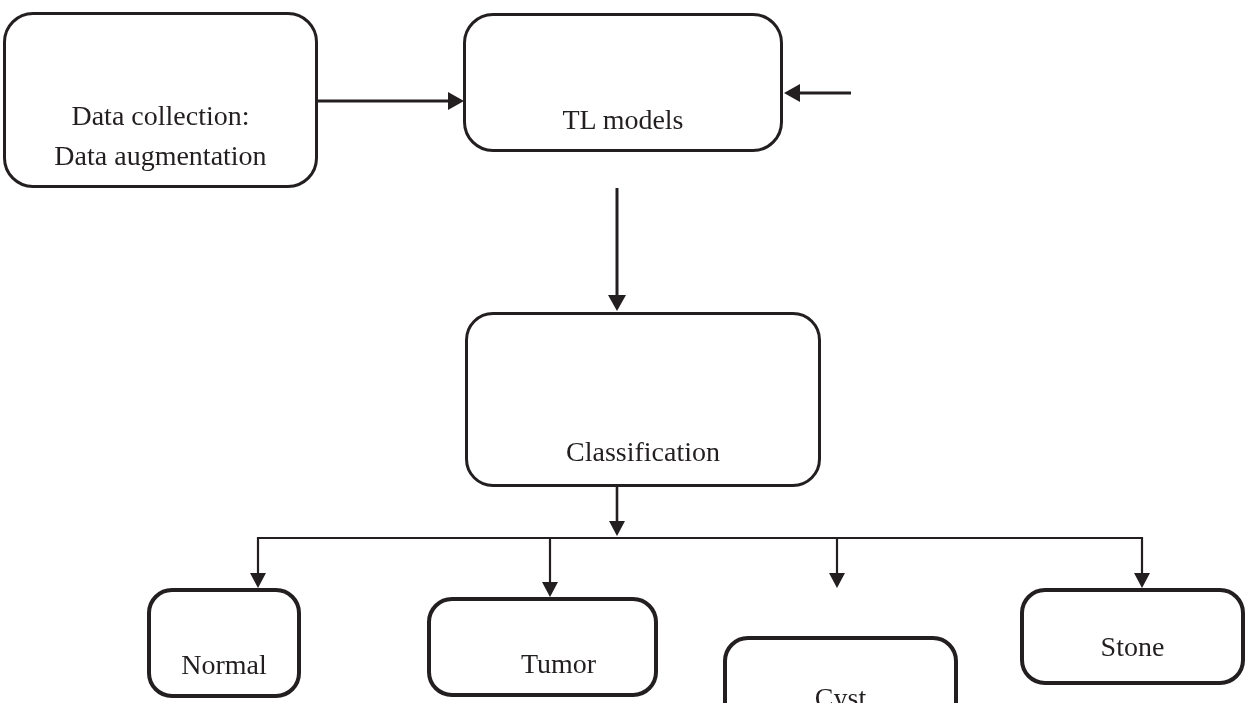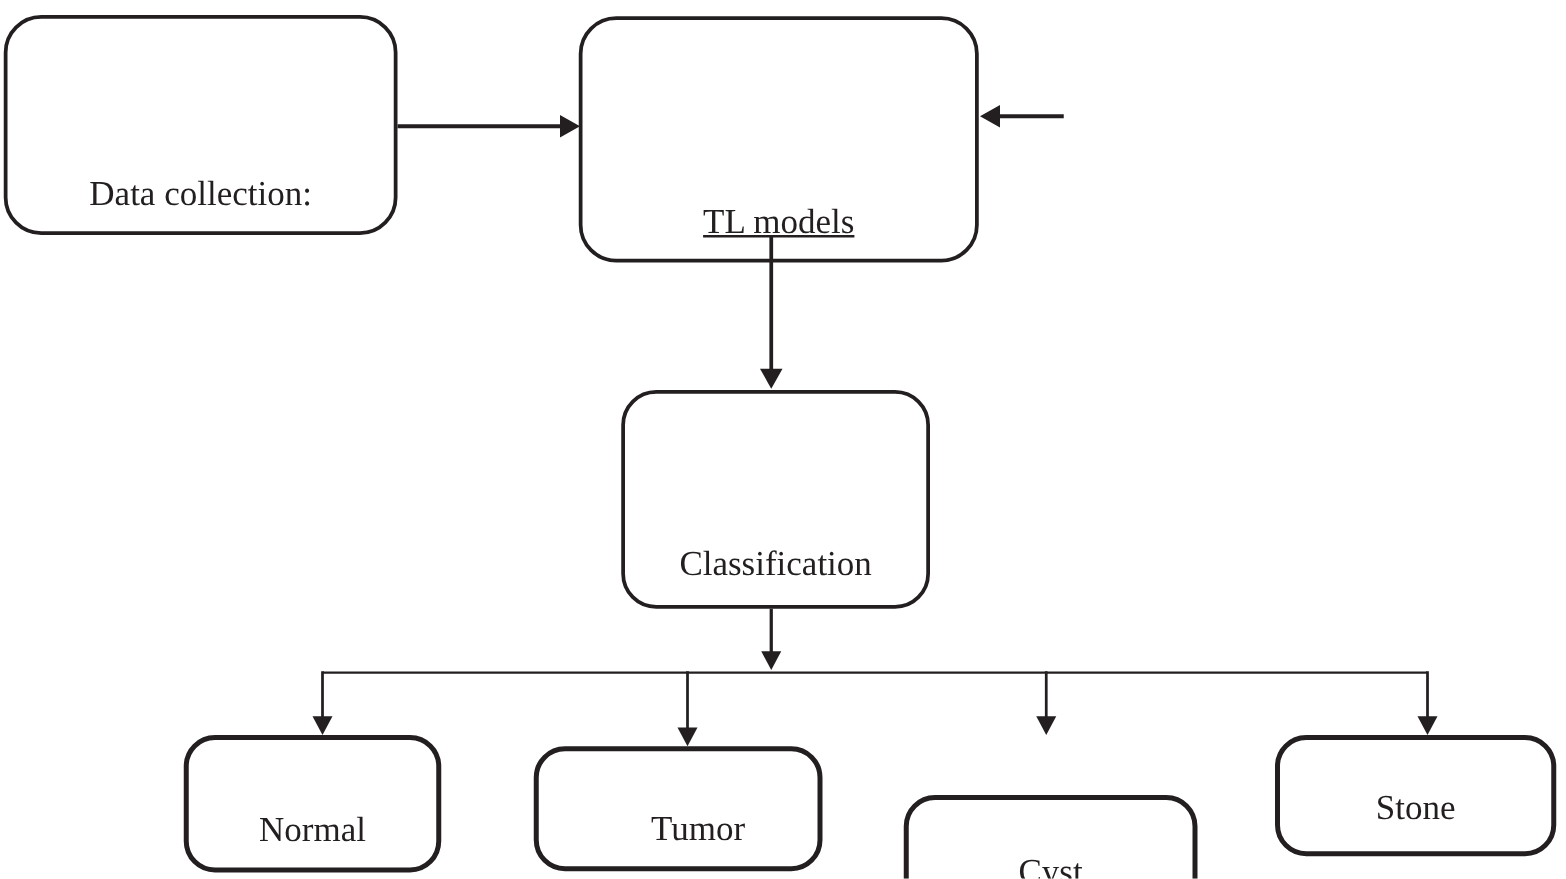--- a/index.html
+++ b/index.html
@@ -31,30 +31,30 @@
     font-size: 28px;
     line-height: 40px;
   }
   .node .label { transform: translateY(-9px); }
 
   .rect  { border-radius: 28px; }
   .ellipse { border-radius: 50%; }
 
   
   #node-data-collection { left: 3px;   top: 12px; width: 315px; height: 176px; border-radius: 30px; }
-  #node-tl-models       { left: 463px; top: 13px; width: 320px; height: 197px; border-radius: 30px; text-decoration: underline; }
+  #node-tl-models       { left: 463px; top: 13px; width: 320px; height: 139px; border-radius: 30px; }
   #node-gto             { left: 849px; top: 2px;  width: 254px; height: 178px; }
 
   
-  #node-classification  { left: 465px; top: 312px; width: 247px; height: 175px; margin-left: 32px; }
+  #node-classification  { left: 465px; top: 312px; width: 356px; height: 175px; }
   #node-classification .label { transform: translateY(-12px); }
 
   
   .leaf { border-width: 4px; border-radius: 25px; }
-  #node-normal { left: 147px;  top: 588px; width: 206px; height: 110px; }
+  #node-normal { left: 147px;  top: 588px; width: 154px; height: 110px; }
   #node-tumor  { left: 427px;  top: 597px; width: 231px; height: 100px; padding-left: 32px; }
   #node-cyst   { left: 723px;  top: 588px; width: 235px; height: 97px; margin-top: 48px; }
   #node-cyst .label  { transform: translateY(-11px); }
   #node-stone  { left: 1020px; top: 588px; width: 225px; height: 97px; }
   #node-stone .label { transform: translateY(-14px); }
 
   #edges {
     position: absolute;
     left: 0; top: 0;
     width: 1253px;
@@ -66,20 +66,21 @@
   #edges polygon{ fill: currentColor; stroke: none; }
 </style>
 </head>
 <body>
 
 <div id="canvas">
 
   <div class="node rect" id="node-data-collection">
     <div class="label">
       <span style="display:block">Data collection:</span>
+      <span style="display:block">Data augmentation</span>
     </div>
   </div>
 
   <div class="node rect" id="node-tl-models">
     <div class="label">TL models</div>
   </div>
 
 
   <div class="node rect" id="node-classification">
     <div class="label">Classification</div>

